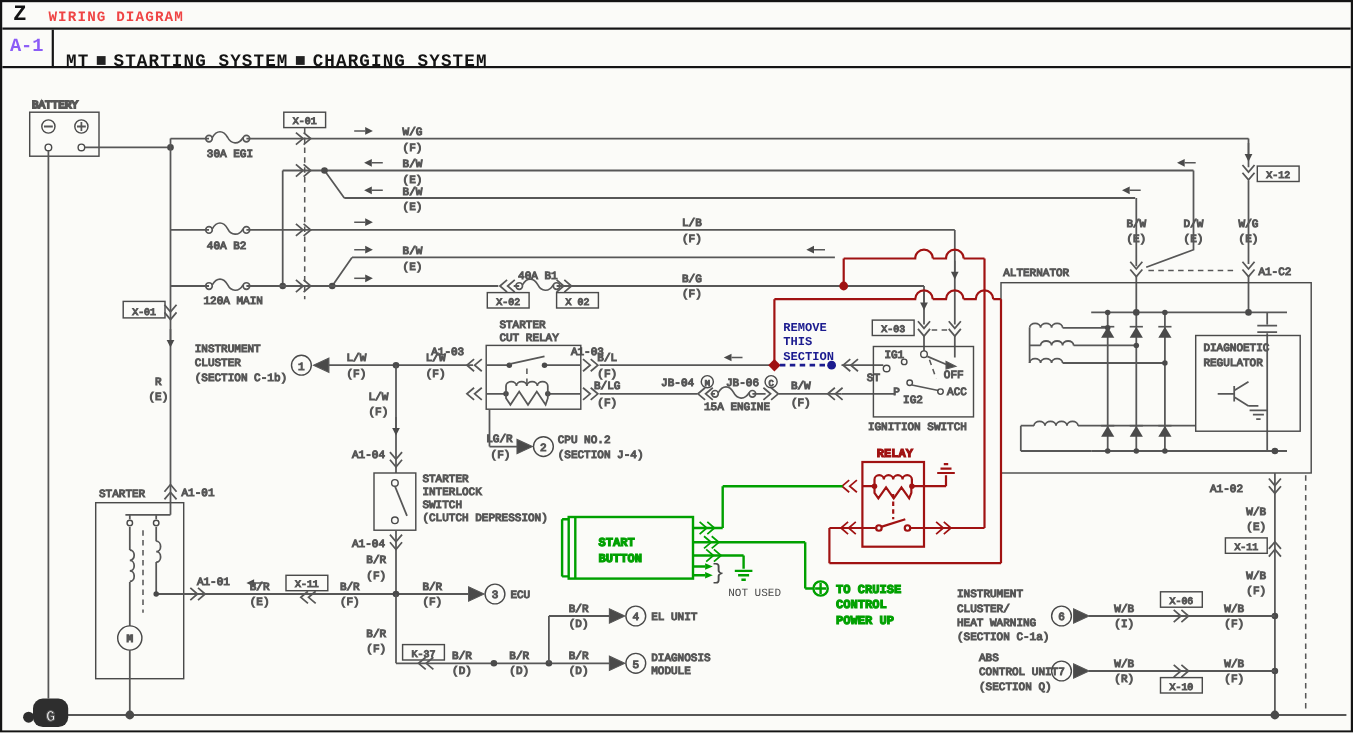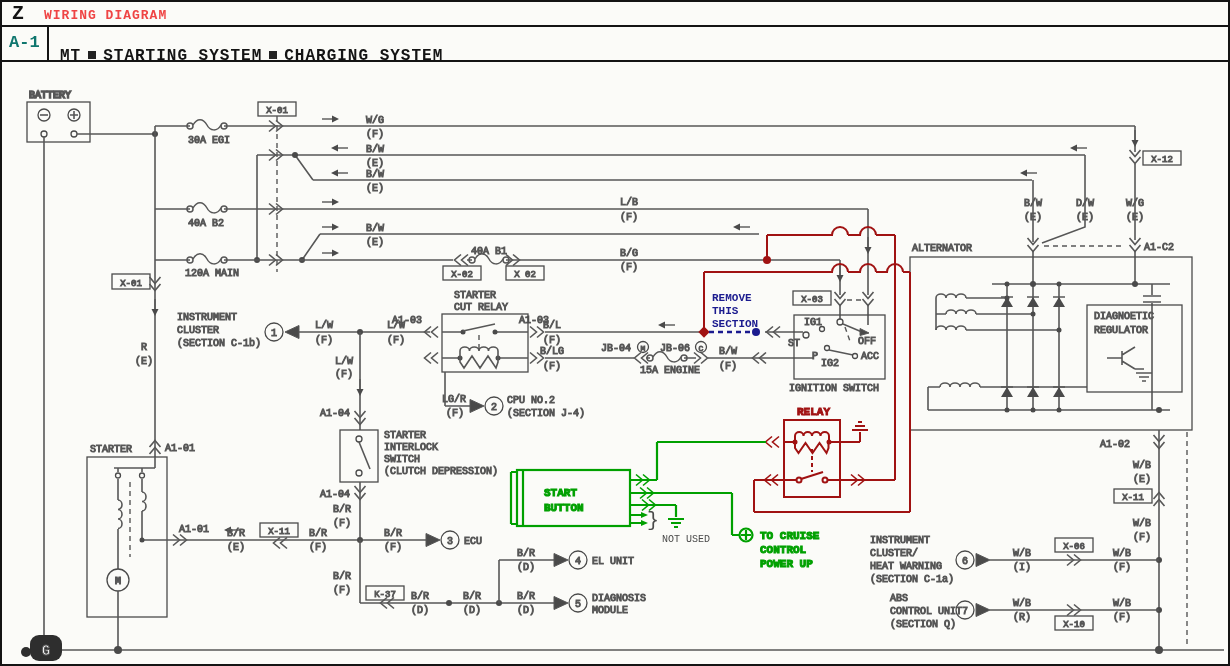--- a/index.html
+++ b/index.html
@@ -2,21 +2,21 @@
 <html><head>
 <meta charset="utf-8">
 <style>
   html,body{margin:0;padding:0;background:#e8e8e4;}
   .frame{position:relative;width:1226px;height:662px;border:2px solid #141414;background:#fbfbf8;
          font-family:"Liberation Mono",monospace;overflow:hidden;}
   .hline{position:absolute;left:0;right:0;height:2px;background:#141414;}
   .vline{position:absolute;width:2px;background:#141414;}
   .z{position:absolute;left:10px;top:0px;font-size:20px;font-weight:bold;color:#141414;}
   .doc{position:absolute;left:42px;top:6px;font-size:13px;font-weight:bold;letter-spacing:1px;color:#ef4444;}
-  .pid{position:absolute;left:7px;top:31px;font-size:17px;font-weight:bold;color:#0f766e;}
+  .pid{position:absolute;left:7px;top:31px;font-size:17px;font-weight:bold;color:#8b5cf6;}
   .mtitle{position:absolute;left:58px;top:45px;font-size:16px;font-weight:bold;letter-spacing:1px;color:#141414;white-space:nowrap;}
   .blk{display:inline-block;width:8px;height:8px;background:#222;margin:0 7px 1px 7px;}
   svg{position:absolute;left:0;top:0;}
   svg text{font-family:"Liberation Mono",monospace;font-size:10px;fill:#4a4a4a;}
   .tm{text-anchor:middle;}
   .te{text-anchor:end;}
   .w{stroke:#575757;stroke-width:1.6;fill:none;}
   .wd{stroke:#575757;stroke-width:1.4;fill:none;stroke-dasharray:5 4;}
   .bx{stroke:#4a4a4a;stroke-width:1.3;fill:none;}
   .dot{fill:#4a4a4a;stroke:none;}

